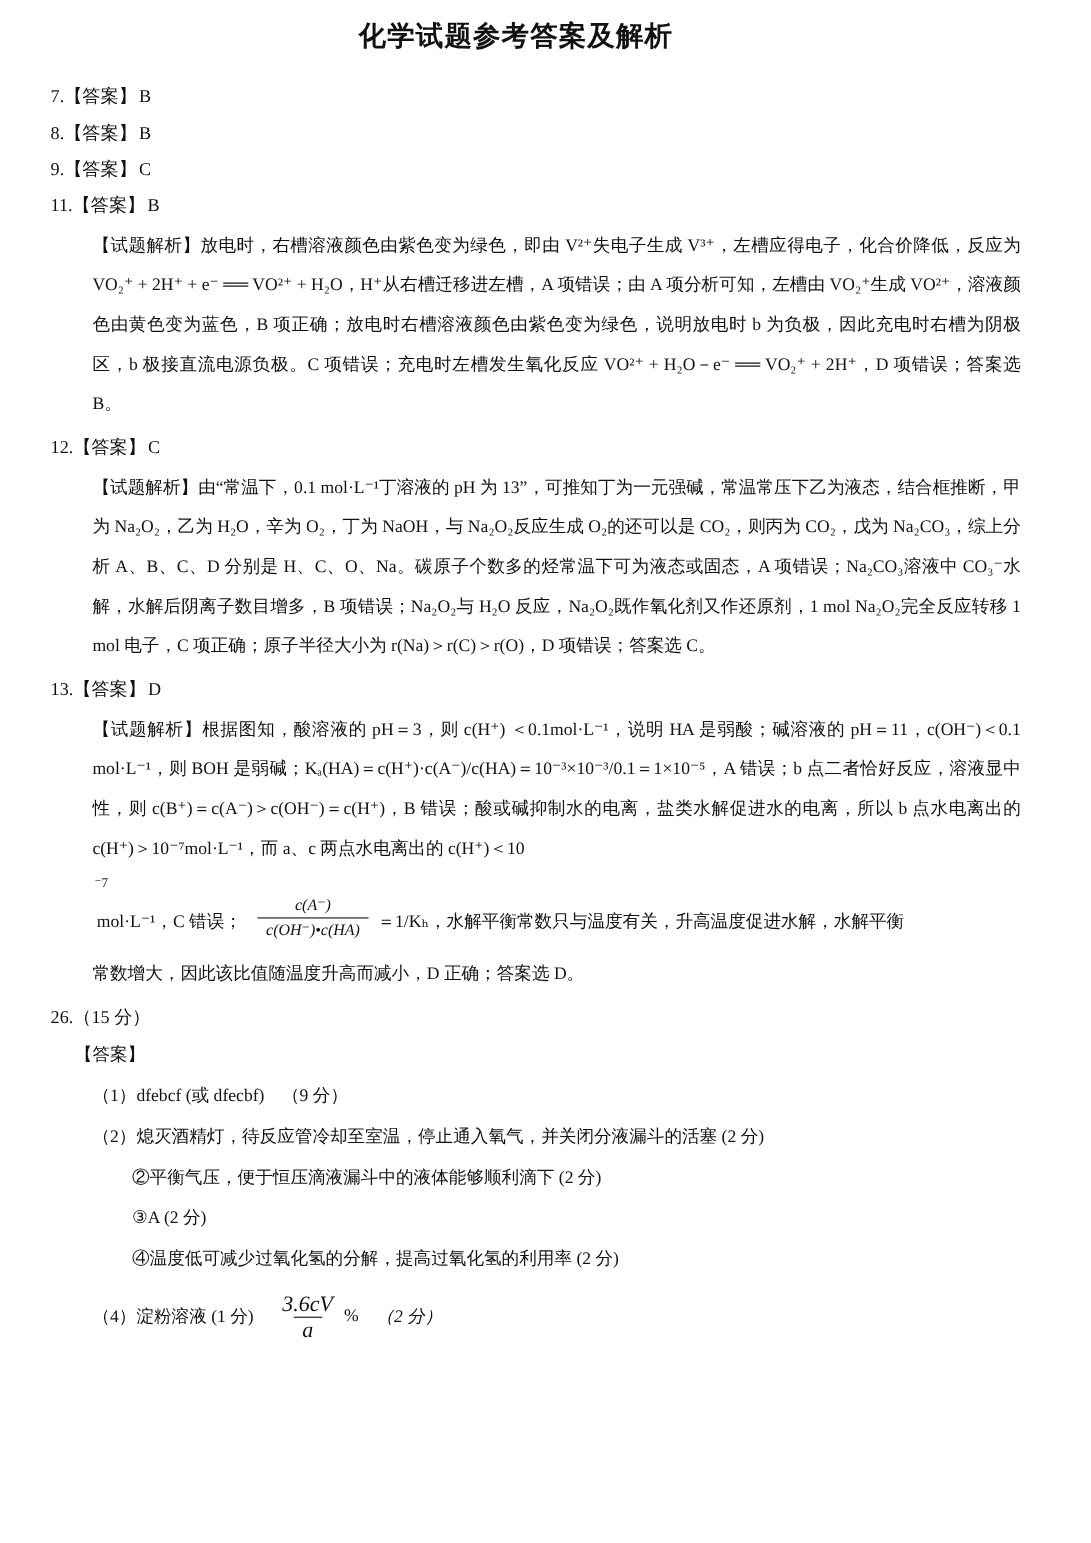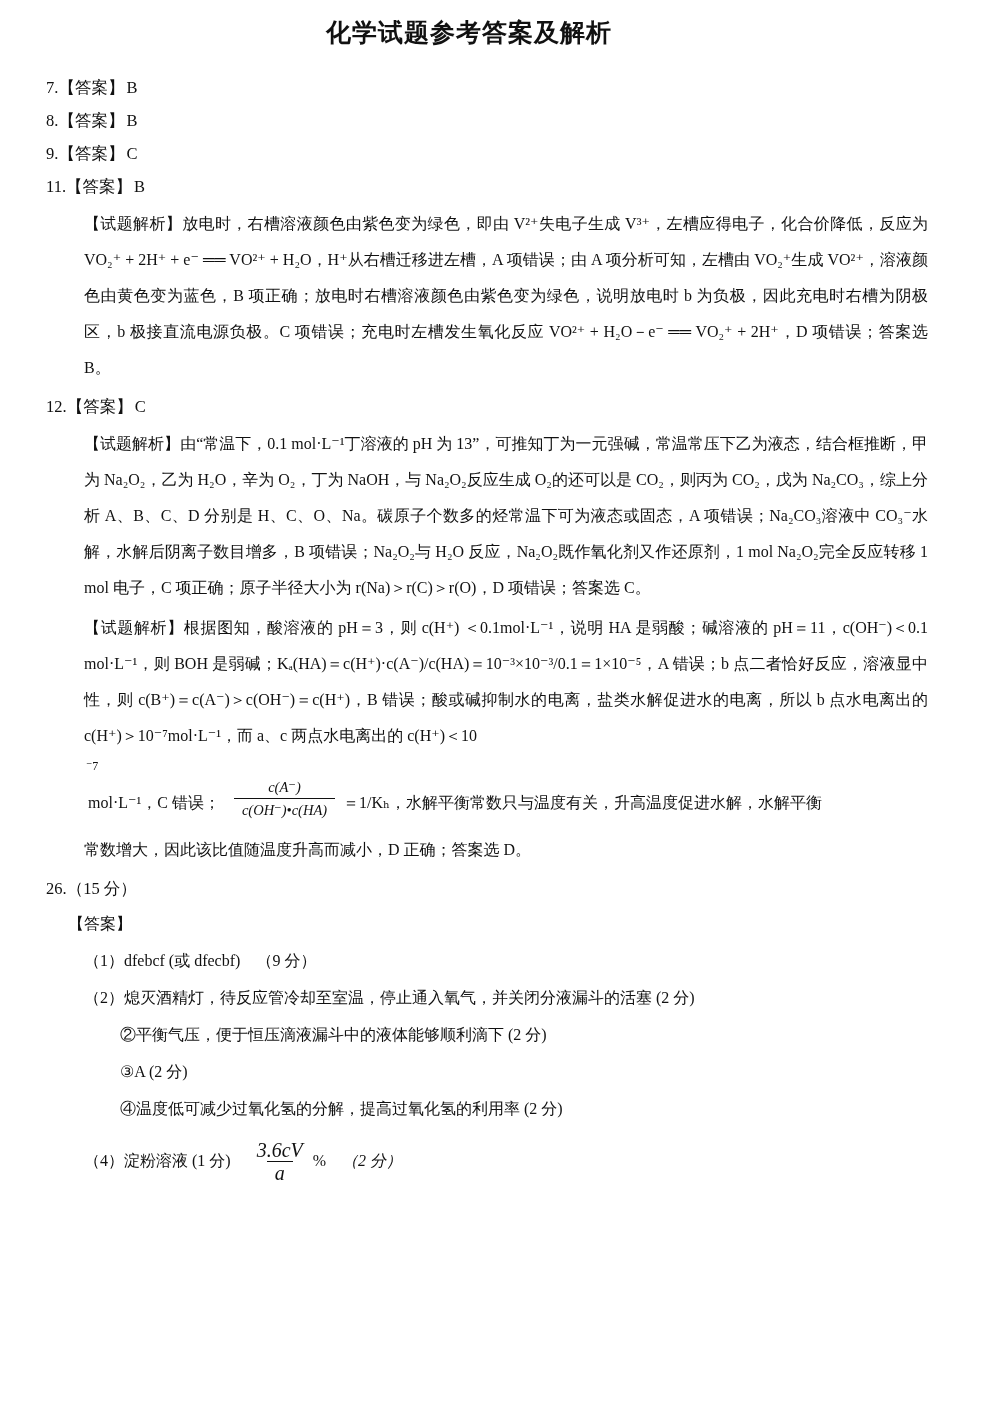--- a/index.html
+++ b/index.html
@@ -103,20 +103,21 @@
 
 
   <div class="line"><span>11.</span><span>【答案】</span><span class="ans-letter">B</span></div>
 
   <div class="para"><span>【试题解析】</span><span>放电时，右槽溶液颜色由紫色变为绿色，即由 V²⁺失电子生成 V³⁺，左槽应得电子，化合价降低，反应为 VO₂⁺ + 2H⁺ + e⁻ ══ VO²⁺ + H₂O，H⁺从右槽迁移进左槽，A 项错误；由 A 项分析可知，左槽由 VO₂⁺生成 VO²⁺，溶液颜色由黄色变为蓝色，B 项正确；放电时右槽溶液颜色由紫色变为绿色，说明放电时 b 为负极，因此充电时右槽为阴极区，b 极接直流电源负极。C 项错误；充电时左槽发生氧化反应 VO²⁺ + H₂O－e⁻ ══ VO₂⁺ + 2H⁺，D 项错误；答案选 B。</span></div>
 
   <div class="line"><span>12.</span><span>【答案】</span><span class="ans-letter">C</span></div>
 
   <div class="para"><span>【试题解析】</span><span>由“常温下，0.1 mol·L⁻¹丁溶液的 pH 为 13”，可推知丁为一元强碱，常温常压下乙为液态，结合框推断，甲为 Na₂O₂，乙为 H₂O，辛为 O₂，丁为 NaOH，与 Na₂O₂反应生成 O₂的还可以是 CO₂，则丙为 CO₂，戊为 Na₂CO₃，综上分析 A、B、C、D 分别是 H、C、O、Na。碳原子个数多的烃常温下可为液态或固态，A 项错误；Na₂CO₃溶液中 CO₃⁻水解，水解后阴离子数目增多，B 项错误；Na₂O₂与 H₂O 反应，Na₂O₂既作氧化剂又作还原剂，1 mol Na₂O₂完全反应转移 1 mol 电子，C 项正确；原子半径大小为 r(Na)＞r(C)＞r(O)，D 项错误；答案选 C。</span></div>
 
+  <div class="line"><span>13.</span><span>【答案】</span><span class="ans-letter">D</span></div>
 
   <div class="para"><span>【试题解析】</span><span>根据图知，酸溶液的 pH＝3，则 c(H⁺) ＜0.1mol·L⁻¹，说明 HA 是弱酸；碱溶液的 pH＝11，c(OH⁻)＜0.1 mol·L⁻¹，则 BOH 是弱碱；Kₐ(HA)＝c(H⁺)·c(A⁻)/c(HA)＝10⁻³×10⁻³/0.1＝1×10⁻⁵，A 错误；b 点二者恰好反应，溶液显中性，则 c(B⁺)＝c(A⁻)＞c(OH⁻)＝c(H⁺)，B 错误；酸或碱抑制水的电离，盐类水解促进水的电离，所以 b 点水电离出的 c(H⁺)＞10⁻⁷mol·L⁻¹，而 a、c 两点水电离出的 c(H⁺)＜10</span></div>
 
   <div class="sup-line">⁻7</div>
 
   <div class="frac-line">
     <span> mol·L⁻¹，C 错误；</span>
     <span class="frac">
       <span class="num">c(A⁻)</span>
       <span class="den">c(OH⁻)•c(HA)</span>

